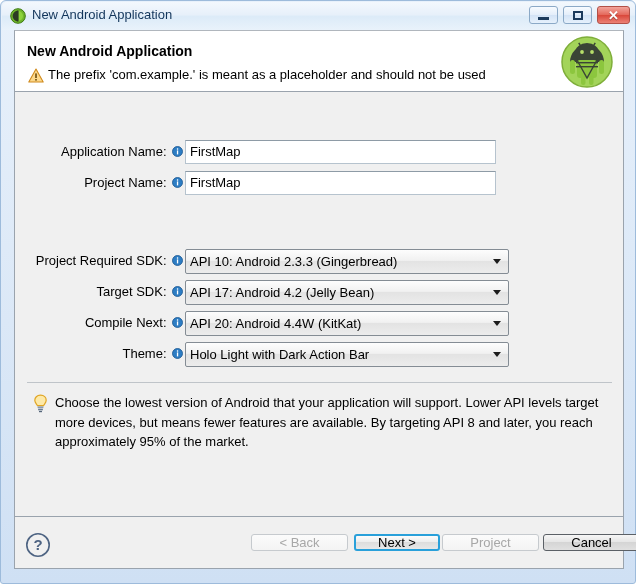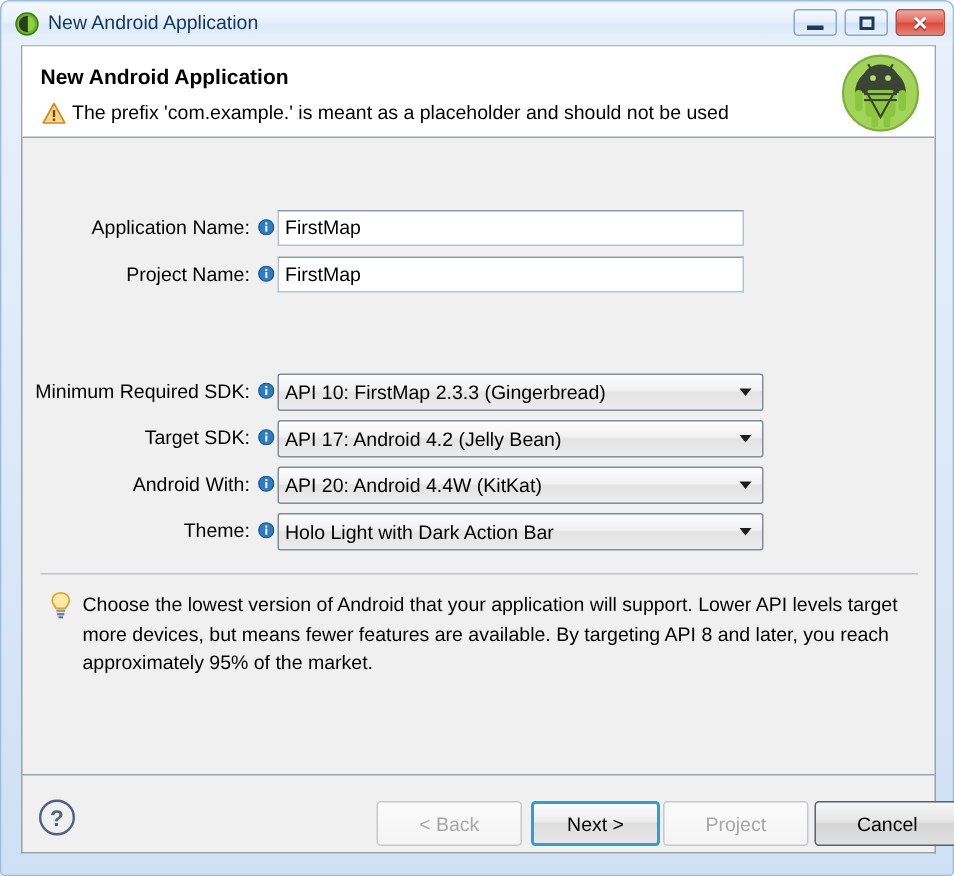--- a/index.html
+++ b/index.html
@@ -157,21 +157,21 @@
   }
 
   
   #btm-sep {
     position: absolute; left: 0; top: 485px;
     width: 608px; height: 1px; background: #9aa3ad;
   }
   #help-icon { position: absolute; left: 10px; top: 501px; width: 26px; height: 26px; }
   .btn {
     position: absolute; top: 503px;
-    height: 30px; width: 97px;
+    height: 17px; width: 97px;
     border: 1px solid #a5aab0;
     border-radius: 3px;
     background: linear-gradient(180deg,#fdfdfd 0%, #f4f4f4 45%, #e9e9e9 50%, #f0f0f0 100%);
     font-size: 13px; color: #000;
     font-family: "Liberation Sans", sans-serif;
     display: flex; align-items: center; justify-content: center;
   }
   .btn.disabled { color: #a7a7a7; background: linear-gradient(180deg,#fbfbfb 0%,#f4f4f4 100%); border-color:#c6cace; }
   .btn.primary {
     border: 2px solid #29a0da;
@@ -261,47 +261,47 @@
           <rect x="4.9" y="4.4" width="1.3" height="4" fill="#ffffff"></rect>
           <rect x="4.9" y="2.3" width="1.3" height="1.4" fill="#ffffff"></rect>
         </svg>
       </div>
       <div class="txtfield">FirstMap</div>
     </div>
 
 
     <div class="form-row" style="left:0; top:218px; width:500px;">
       <div class="lbl-wrap">
-        <span class="lbl-txt">Minimum Required SDK:</span>
-        <svg class="mini-icon" viewBox="0 0 11 11">
-          <circle cx="5.5" cy="5.5" r="5" fill="#2d7dc4" stroke="#16548e" stroke-width="0.8"></circle>
-          <rect x="4.9" y="4.4" width="1.3" height="4" fill="#ffffff"></rect>
-          <rect x="4.9" y="2.3" width="1.3" height="1.4" fill="#ffffff"></rect>
-        </svg>
-      </div>
-      <div class="combo">API 10: FirstMap 2.3.3 (Gingerbread)</div>
+        <span class="lbl-txt">Project Required SDK:</span>
+        <svg class="mini-icon" viewBox="0 0 11 11">
+          <circle cx="5.5" cy="5.5" r="5" fill="#2d7dc4" stroke="#16548e" stroke-width="0.8"></circle>
+          <rect x="4.9" y="4.4" width="1.3" height="4" fill="#ffffff"></rect>
+          <rect x="4.9" y="2.3" width="1.3" height="1.4" fill="#ffffff"></rect>
+        </svg>
+      </div>
+      <div class="combo">API 10: Android 2.3.3 (Gingerbread)</div>
       <div class="combo-arrow" style="left:478px; top:10px;"></div>
     </div>
 
     <div class="form-row" style="left:0; top:249px; width:500px;">
       <div class="lbl-wrap">
         <span class="lbl-txt">Target SDK:</span>
         <svg class="mini-icon" viewBox="0 0 11 11">
           <circle cx="5.5" cy="5.5" r="5" fill="#2d7dc4" stroke="#16548e" stroke-width="0.8"></circle>
           <rect x="4.9" y="4.4" width="1.3" height="4" fill="#ffffff"></rect>
           <rect x="4.9" y="2.3" width="1.3" height="1.4" fill="#ffffff"></rect>
         </svg>
       </div>
       <div class="combo">API 17: Android 4.2 (Jelly Bean)</div>
       <div class="combo-arrow" style="left:478px; top:10px;"></div>
     </div>
 
     <div class="form-row" style="left:0; top:280px; width:500px;">
       <div class="lbl-wrap">
-        <span class="lbl-txt">Android With:</span>
+        <span class="lbl-txt">Compile Next:</span>
         <svg class="mini-icon" viewBox="0 0 11 11">
           <circle cx="5.5" cy="5.5" r="5" fill="#2d7dc4" stroke="#16548e" stroke-width="0.8"></circle>
           <rect x="4.9" y="4.4" width="1.3" height="4" fill="#ffffff"></rect>
           <rect x="4.9" y="2.3" width="1.3" height="1.4" fill="#ffffff"></rect>
         </svg>
       </div>
       <div class="combo">API 20: Android 4.4W (KitKat)</div>
       <div class="combo-arrow" style="left:478px; top:10px;"></div>
     </div>
 

